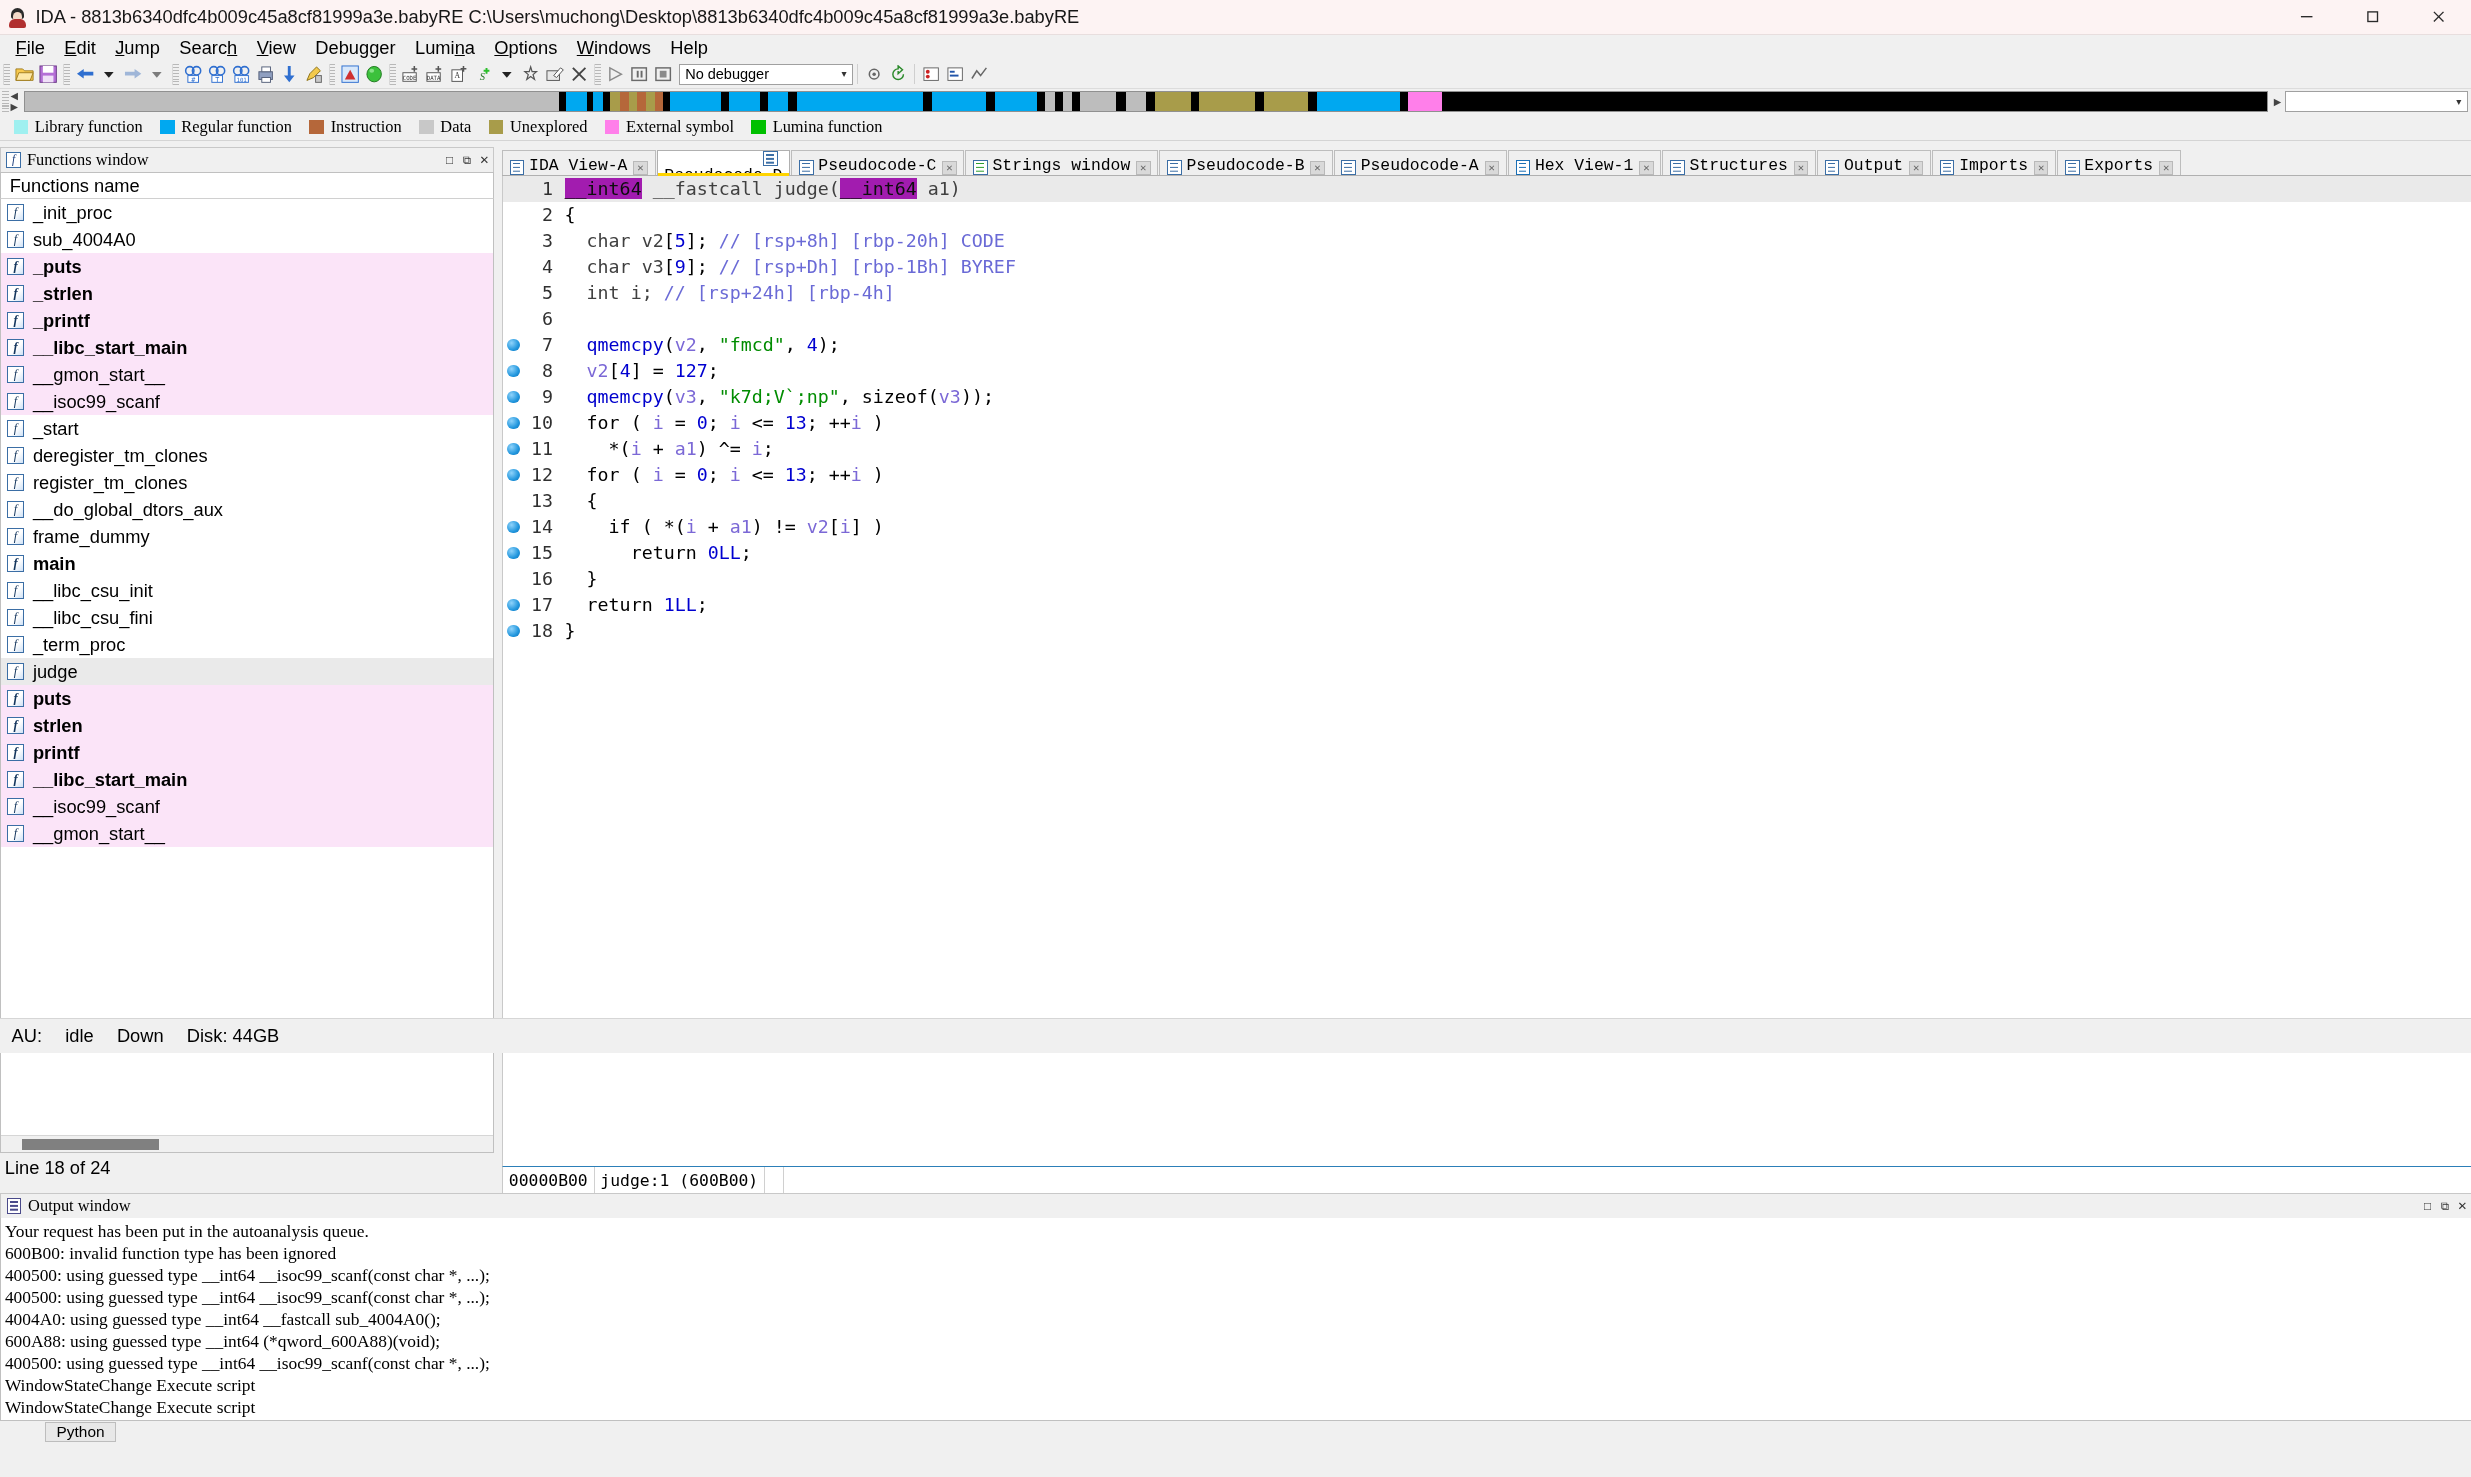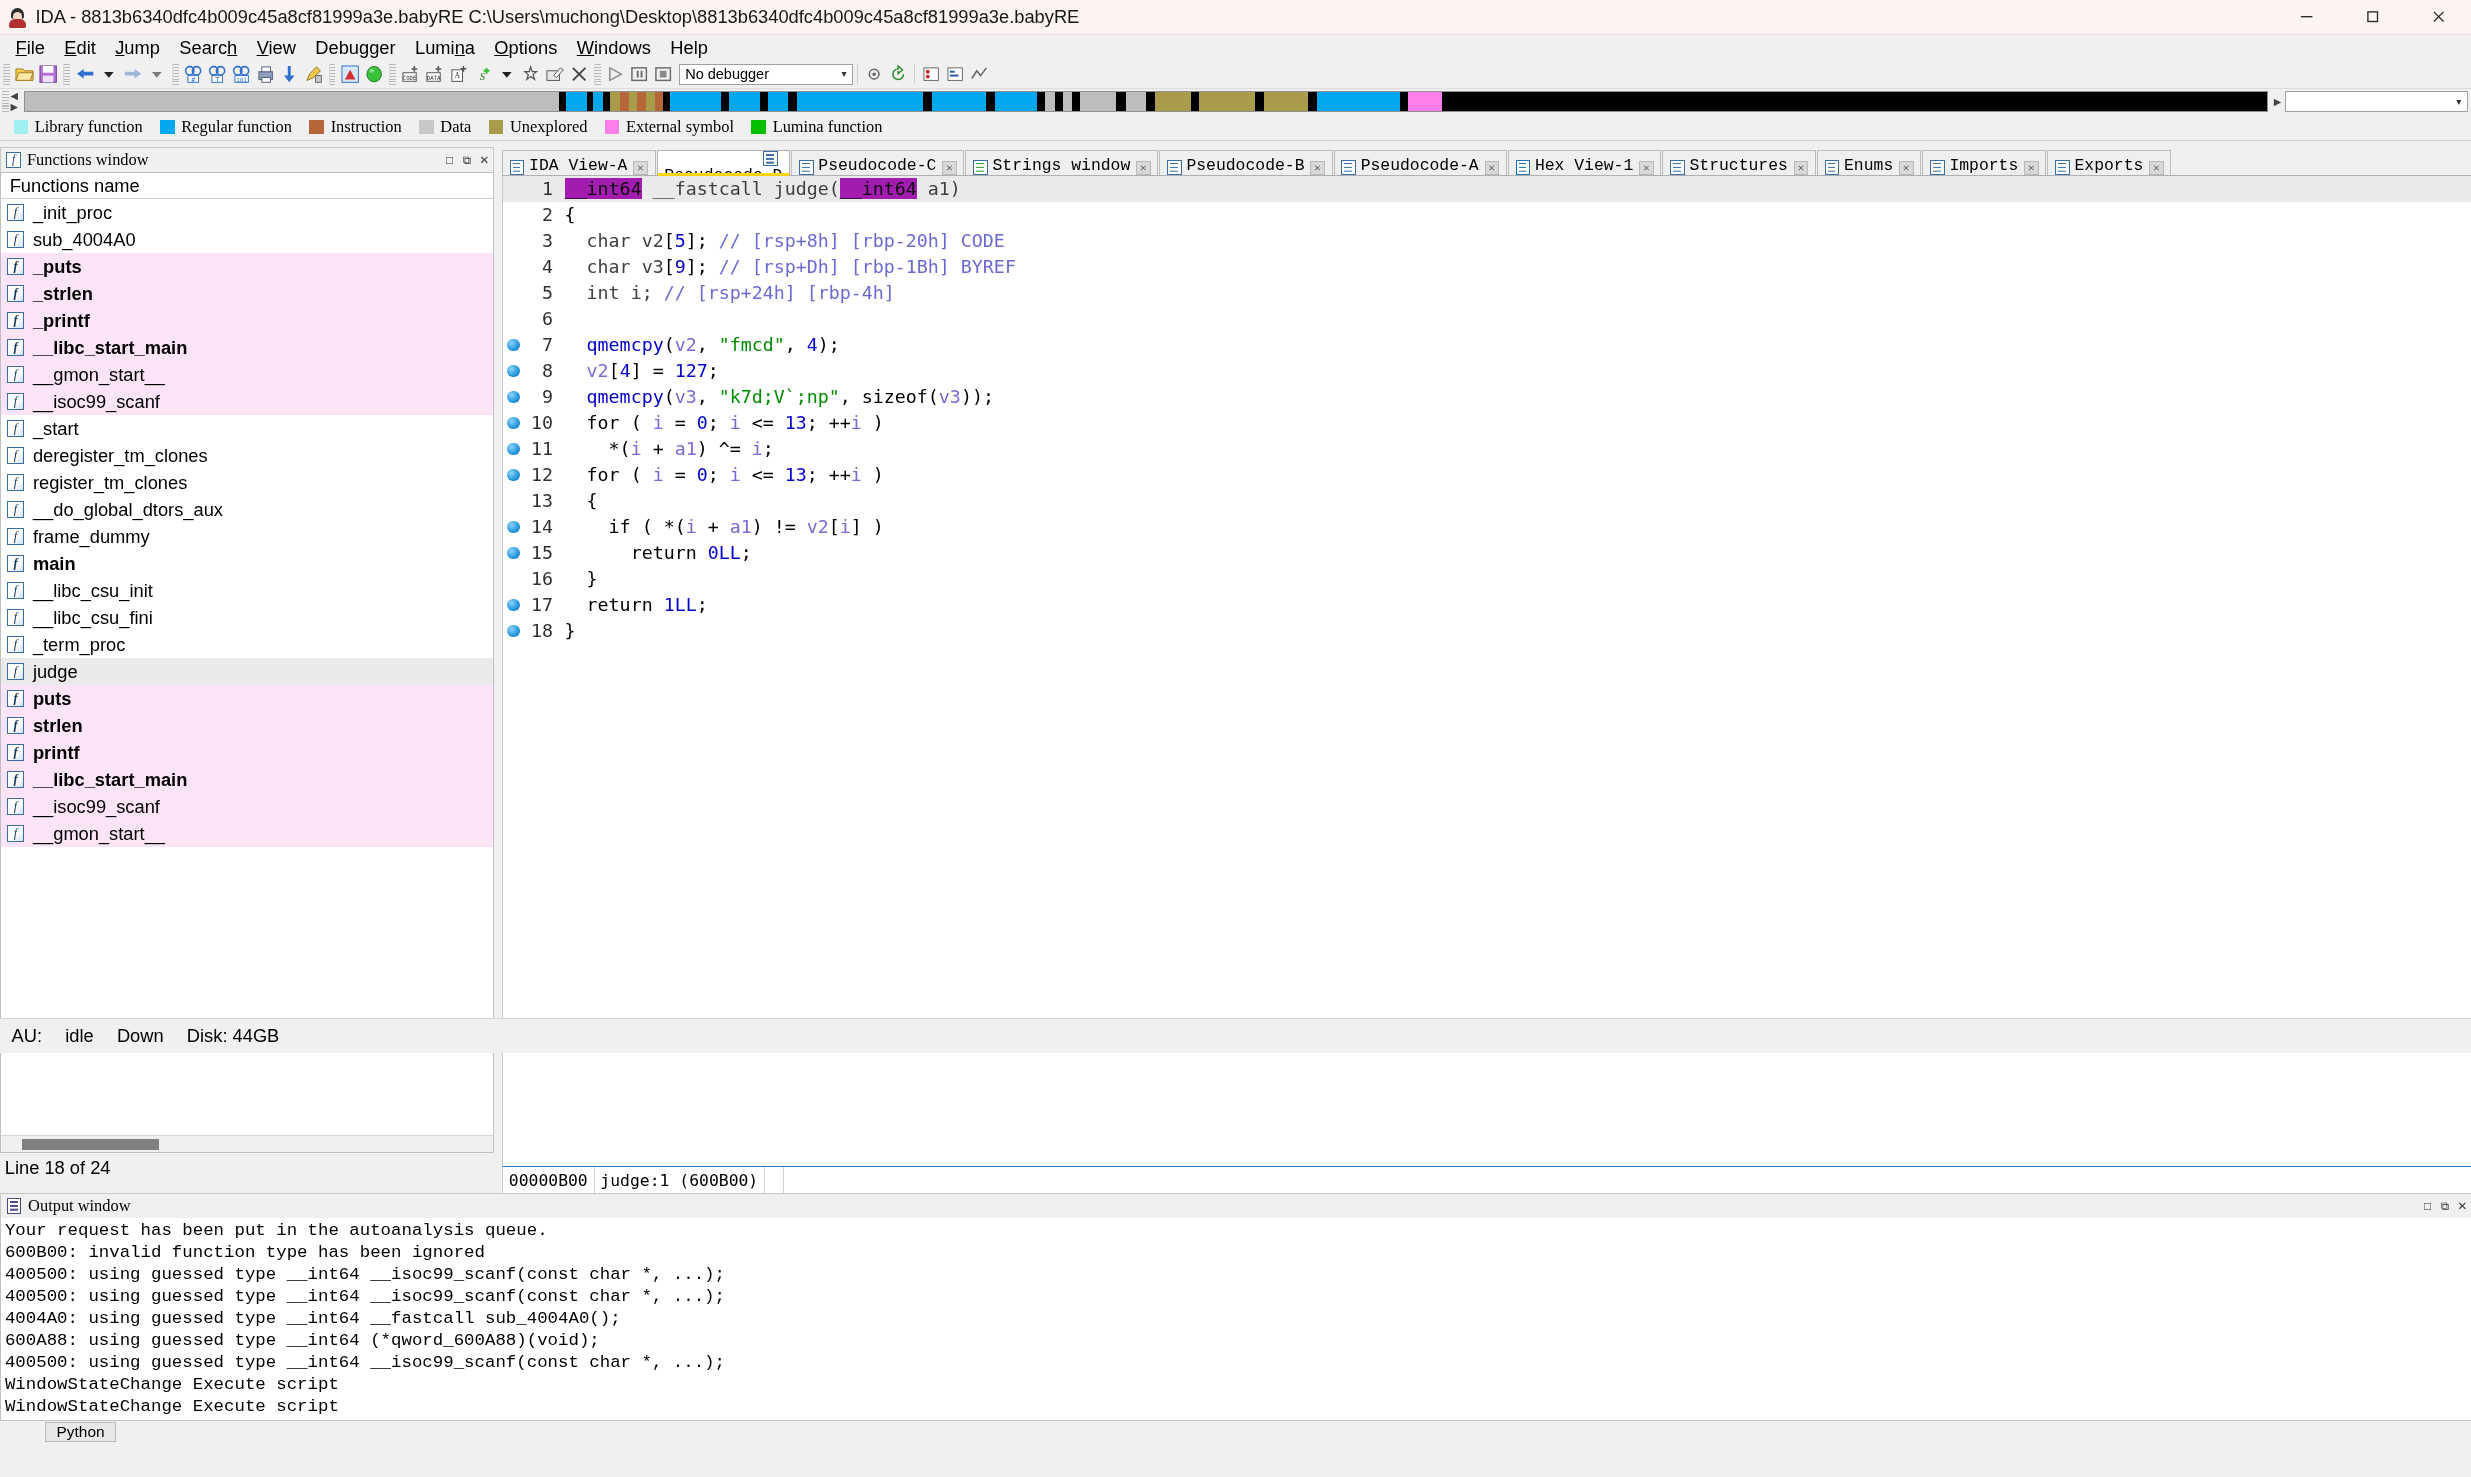--- a/index.html
+++ b/index.html
@@ -259,21 +259,21 @@
     width:14.5px; height:16.4px; border:1px solid #4a4a8a; background:#fff;
     margin-right:6.8px; position:relative; flex:none;
   }
   .out-title .oicon::after {
     content:""; position:absolute; left:1.9px; top:1.9px; right:1.9px; height:1.9px;
     background:#4a4a8a; box-shadow:0 3.9px 0 #4a4a8a, 0 7.7px 0 #4a4a8a;
   }
   .out-title .otxt { font-size:16.4px; font-family:"Liberation Serif", serif; color:#000; }
   .out-body {
     flex:1; background:#ffffff; border:1px solid #c0c0c0; border-top:none;
-    font-family:Liberation Mono, monospace; font-size:17.4px; color:#000;
+    font-family:Liberation Serif, serif; font-size:17.4px; color:#000;
     padding:1.9px 0 0 3.9px; overflow:hidden;
   }
   .out-line { height:22px; line-height:22px; white-space:pre; }
   .out-tabs { height:21px; display:flex; align-items:flex-end; background:#f0f0f0;margin-left:45px; }
   .out-tab {
     height:20px; padding:0 10.6px; background:#e8e8e8; border:1px solid #bdbdbd;
     font-size:15.4px; display:flex; align-items:center; color:#000;
   }
 
   
@@ -770,21 +770,21 @@
         <span>Hex View-1</span>
         <span class="tabclose">✕</span>
       </div>
       <div class="tab">
         <span class="tabicon"></span>
         <span>Structures</span>
         <span class="tabclose">✕</span>
       </div>
       <div class="tab">
         <span class="tabicon"></span>
-        <span>Enums</span>
+        <span>Output</span>
         <span class="tabclose">✕</span>
       </div>
       <div class="tab">
         <span class="tabicon"></span>
         <span>Imports</span>
         <span class="tabclose">✕</span>
       </div>
       <div class="tab">
         <span class="tabicon"></span>
         <span>Exports</span>

